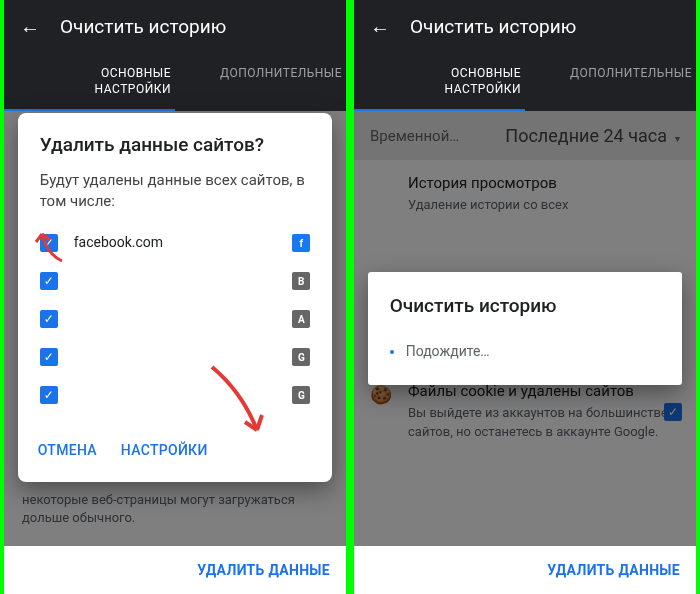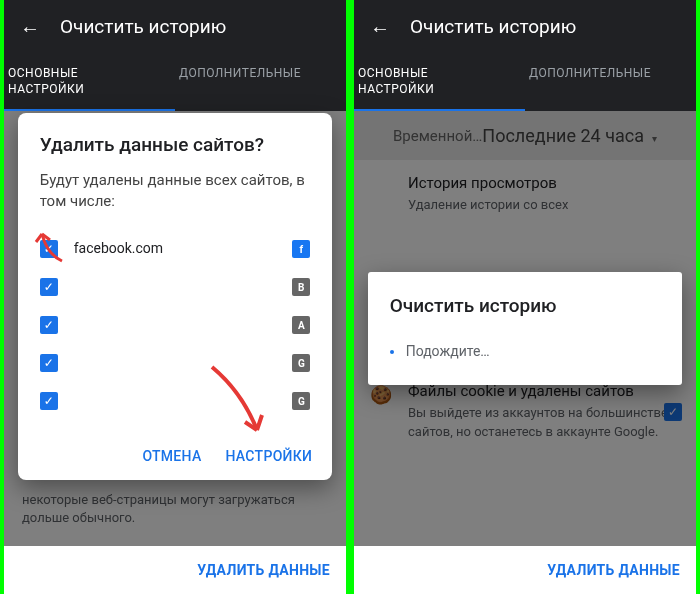--- a/index.html
+++ b/index.html
@@ -3,46 +3,46 @@
 <meta charset="utf-8">
 <style>
 *{margin:0;padding:0;box-sizing:border-box;font-family:Roboto,Arial,sans-serif}
 body{background:#00ff00;width:700px;height:594px;display:flex;gap:8px;padding:0 4px}
 .phone{flex:1;background:#fff;display:flex;flex-direction:column;position:relative;overflow:hidden}
 .header{background:#202124;color:#fff;padding:0}
 .titlebar{display:flex;align-items:center;padding:14px 16px}
 .back{color:#fff;margin-right:20px;font-size:20px}
 .title{font-size:19px;font-weight:400}
 .tabs{display:flex;border-bottom:0}
-.tab{flex:1;text-align:left;padding:14px 4px;font-size:12px;color:#9aa0a6;letter-spacing:.5px;line-height:1.3;position:relative}
+.tab{flex:1;text-align:right;padding:14px 4px;font-size:12px;color:#9aa0a6;letter-spacing:.5px;line-height:1.3;position:relative}
 .tab.active{color:#fff}
 .tab.active::after{content:'';position:absolute;bottom:0;left:0;right:0;height:2px;background:#1a73e8}
 .content{flex:1;background:#fff;position:relative}
-.grey-bg{background:#e8e8e8;padding:14px 16px;display:flex;align-items:center;justify-content:center}
+.grey-bg{background:#e8e8e8;padding:14px 16px;display:flex;align-items:center;justify-content:space-between}
 .grey-lbl{color:#666;font-size:15px}
 .drop{color:#444;font-size:18px}
 .car{color:#666;margin-left:8px;font-size:10px}
 .section{background:#fff;padding:14px 16px 14px 54px;position:relative;border-bottom:0}
 .sec-title{font-size:15px;color:#202124;margin-bottom:4px}
 .sec-desc{font-size:13px;color:#5f6368;line-height:1.4}
 .sec-icon{position:absolute;left:16px;top:16px;color:#5f6368;font-size:18px}
 .sec-chk{position:absolute;right:14px;top:50%;transform:translateY(-50%);width:18px;height:18px;background:#1a73e8;border-radius:2px;display:flex;align-items:center;justify-content:center;color:#fff;font-size:12px}
 .footer{padding:16px;text-align:right;color:#1a73e8;font-size:14px;font-weight:700;letter-spacing:.3px}
 .overlay{position:absolute;inset:0;background:rgba(0,0,0,.5);display:flex;align-items:center;justify-content:center;z-index:10}
 .dialog{background:#fff;border-radius:8px;width:92%;max-width:320px;box-shadow:0 8px 24px rgba(0,0,0,.4)}
 .dlg-pad{padding:20px 22px}
 .dlg-title{font-size:19px;font-weight:500;color:#202124;margin-bottom:14px}
-.dlg-desc{font-size:15px;color:#444;line-height:1.4;margin-bottom:18px}
+.dlg-desc{font-size:15px;color:#444;line-height:1.4;margin-bottom:12px}
 .site-row{display:flex;align-items:flex-start;padding:10px 0;position:relative}
 .chk{width:18px;height:18px;background:#1a73e8;border-radius:2px;display:flex;align-items:center;justify-content:center;color:#fff;font-size:12px;margin-right:16px;flex-shrink:0}
 .site-name{font-size:14px;color:#202124;flex:1}
 .badge{width:18px;height:18px;border-radius:2px;display:flex;align-items:center;justify-content:center;font-size:10px;font-weight:700;color:#fff}
 .fb{background:#1877f2}
 .bg{background:#666}
-.dlg-actions{display:flex;justify-content:flex-end;gap:24px;padding:8px 20px 16px}
+.dlg-actions{display:flex;gap:24px;padding:8px 20px 24px}
 .btn{color:#1a73e8;font-size:14px;font-weight:500;letter-spacing:.3px;cursor:pointer}
 .dlg2{background:#fff;border-radius:3px;width:92%;padding:22px;box-shadow:0 8px 24px rgba(0,0,0,.4)}
 .dlg2-title{font-size:19px;font-weight:500;color:#202124;margin-bottom:20px}
 .dlg2-body{color:#5f6368;font-size:14px;padding:6px 0 4px}
 .spinner{display:inline-block;width:4px;height:4px;background:#1a73e8;border-radius:50%;margin-right:12px;vertical-align:middle}
 .arrow1{position:absolute;left:28px;top:226px;z-index:20;pointer-events:none}
 .arrow2{position:absolute;right:74px;top:362px;z-index:20;pointer-events:none}
 .behind-text{position:absolute;left:18px;right:18px;color:#5f6368;font-size:13px;line-height:1.4}
 </style>
 </head>

